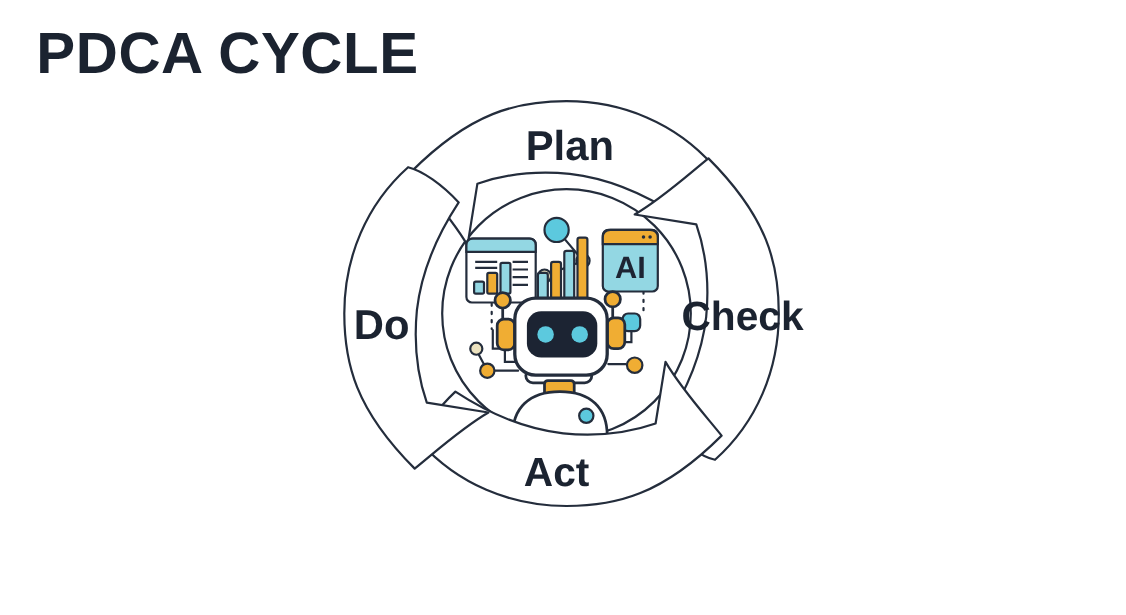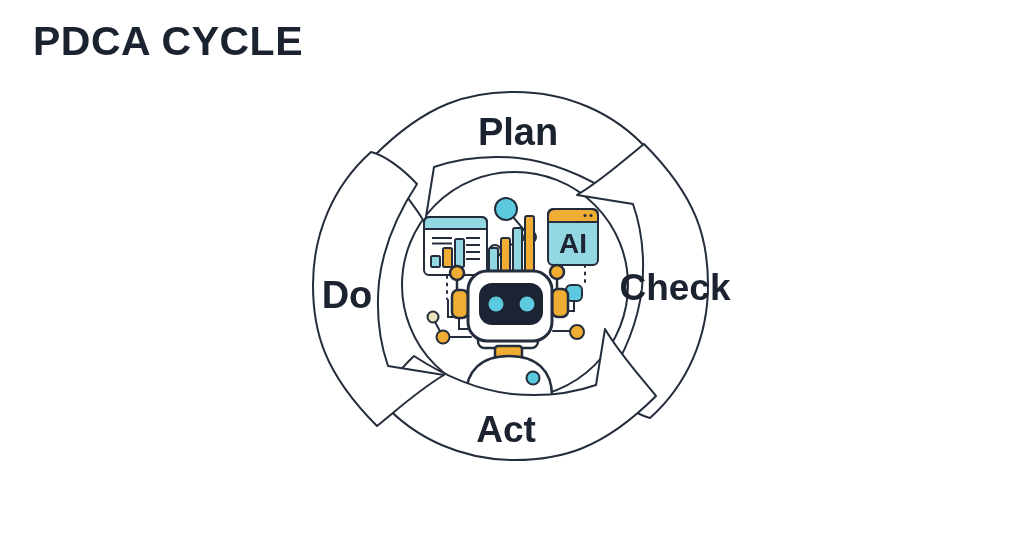--- a/index.html
+++ b/index.html
@@ -15,21 +15,21 @@
     background: #ffffff;
     overflow: hidden;
   }
   .page-title {
     position: absolute;
     left: 33px;
     top: 18px;
     margin: 0;
     font-family: "Liberation Sans", sans-serif;
     font-weight: bold;
-    font-size: 41px;
+    font-size: 53px;
     letter-spacing: 0.5px;
     color: #1b2330;
   }
   .diagram-svg {
     position: absolute;
     left: 0;
     top: 0;
   }
   .step-label {
     font-family: "Liberation Sans", sans-serif;

